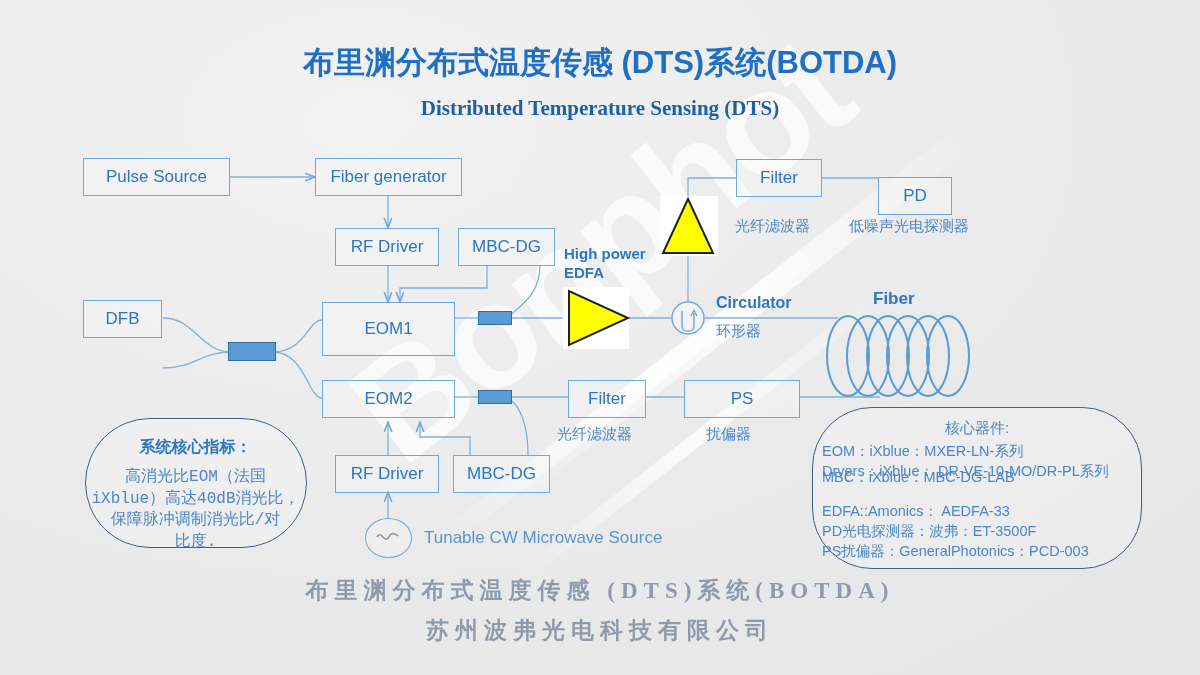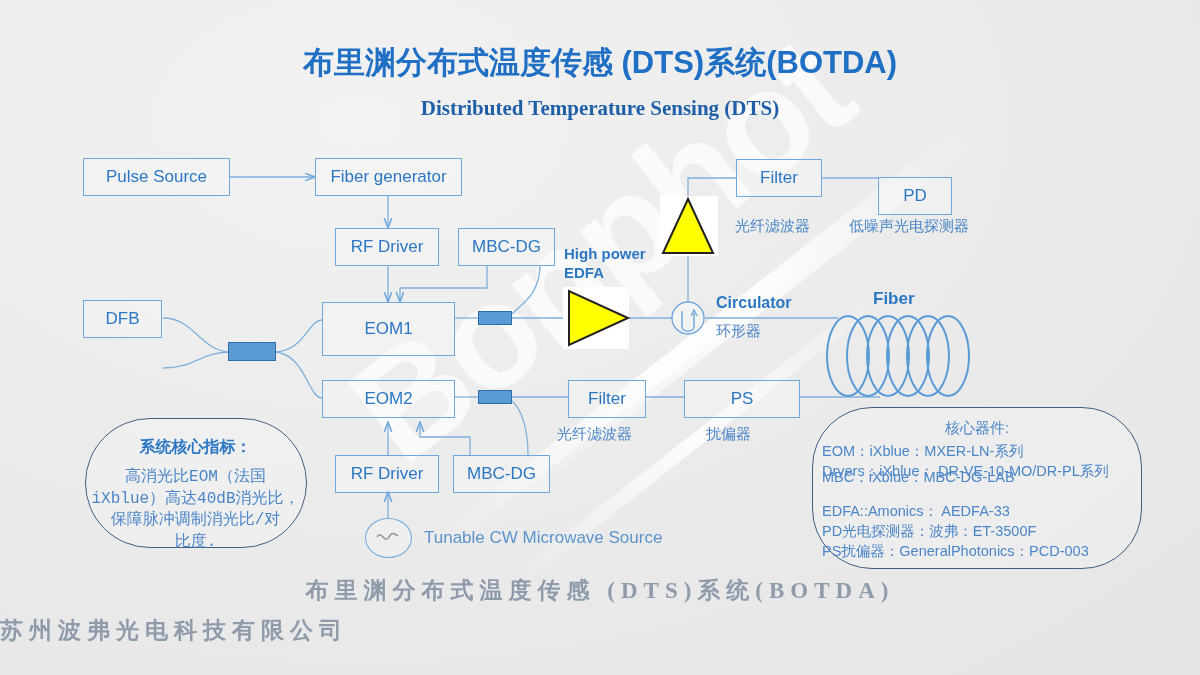--- a/index.html
+++ b/index.html
@@ -67,21 +67,21 @@
     text-align: center;
     font-size: 23px;
     font-weight: bold;
     color: #8f9bab;
     letter-spacing: 6px;
     font-family: "Liberation Serif", serif;
   }
   #footer-cn2 {
     position: absolute;
     left: 0; top: 615px; width: 1200px;
-    text-align: left;
+    text-align: center;
     font-size: 23px;
     font-weight: bold;
     color: #8f9bab;
     letter-spacing: 6px;
     font-family: "Liberation Serif", serif;
   }
   
   .box {
     position: absolute;
     box-sizing: border-box;

